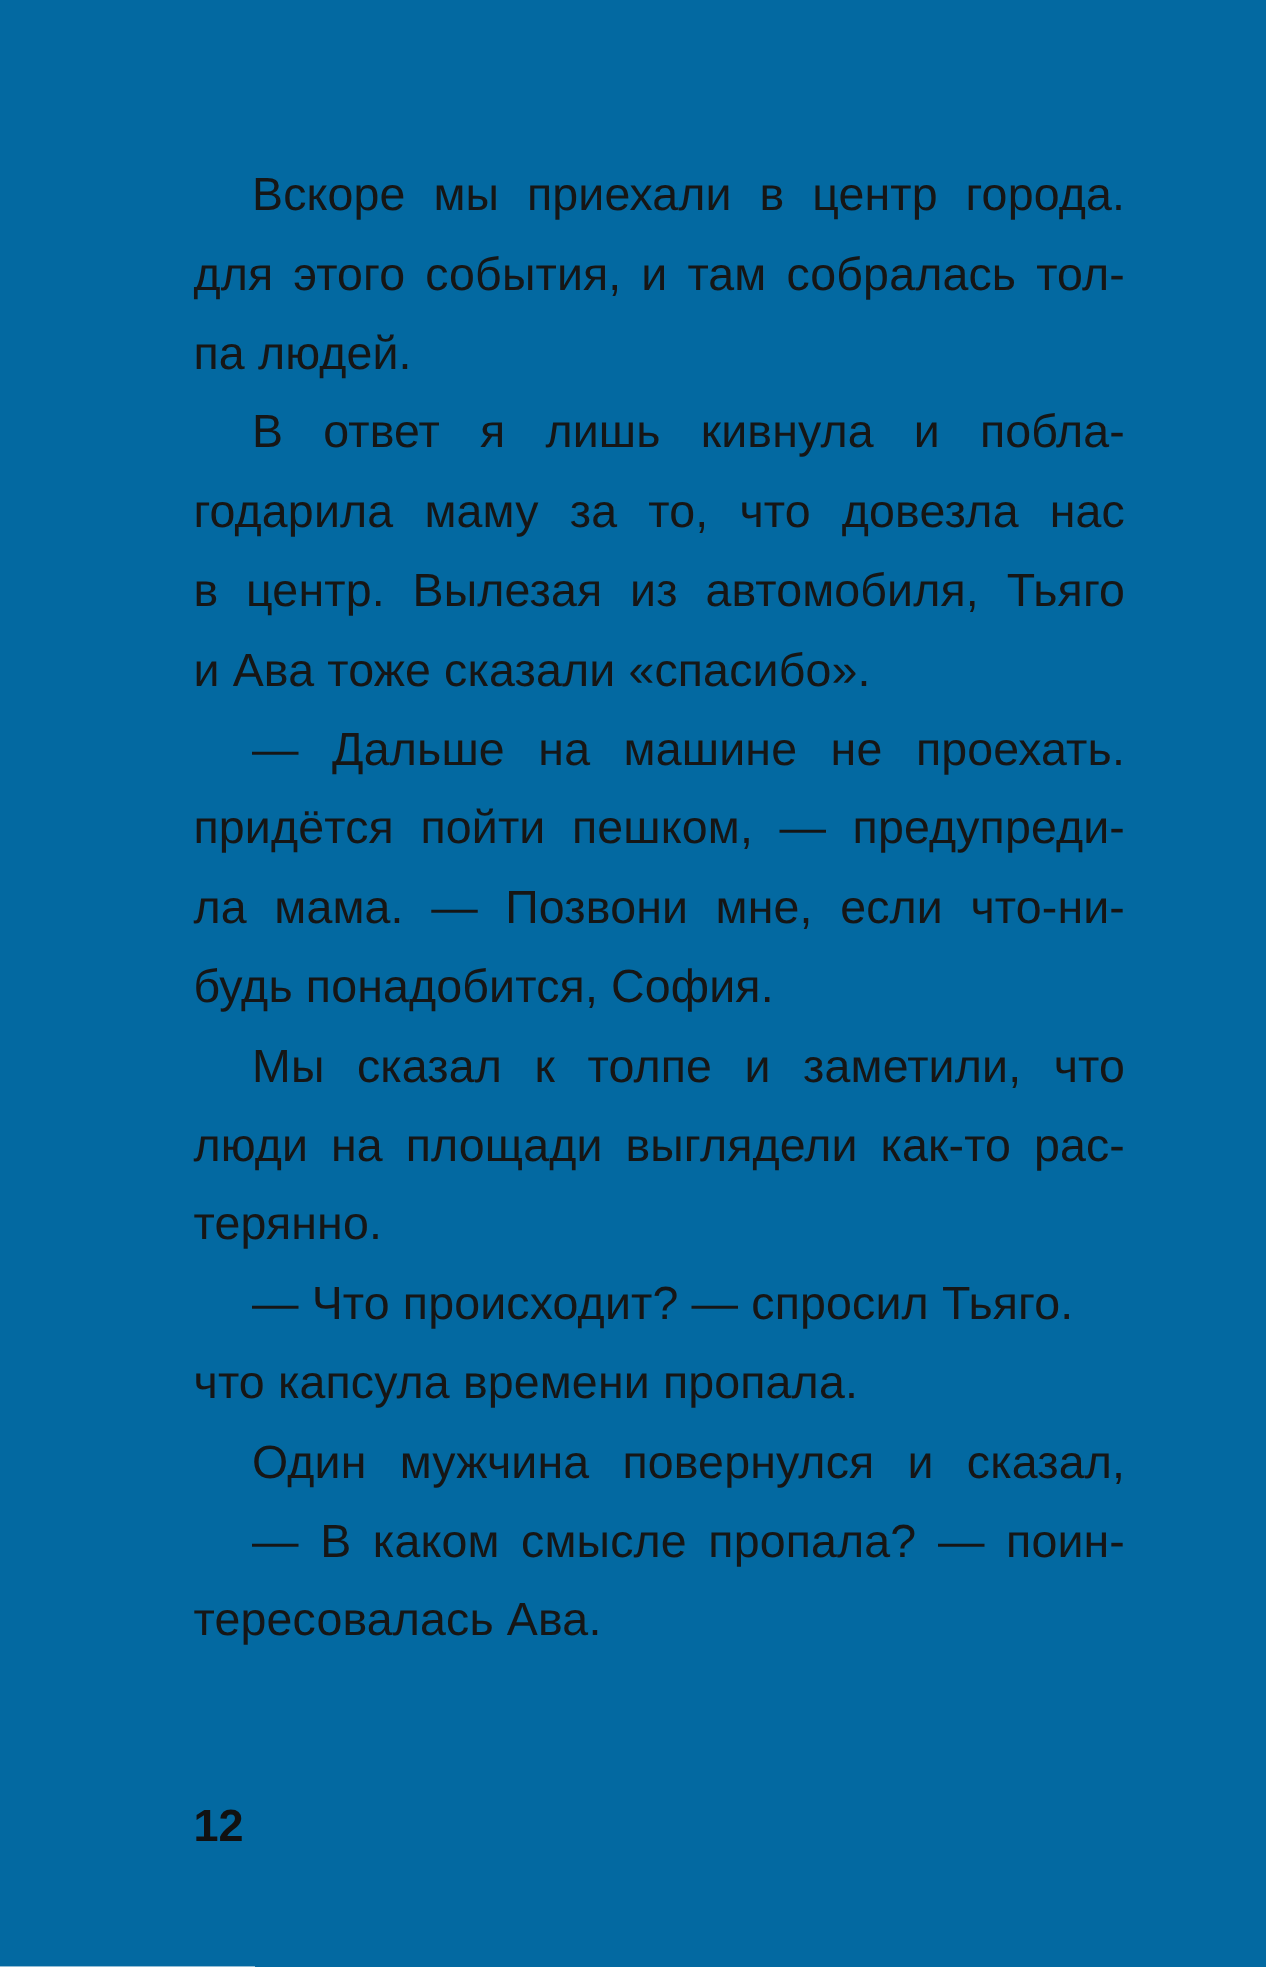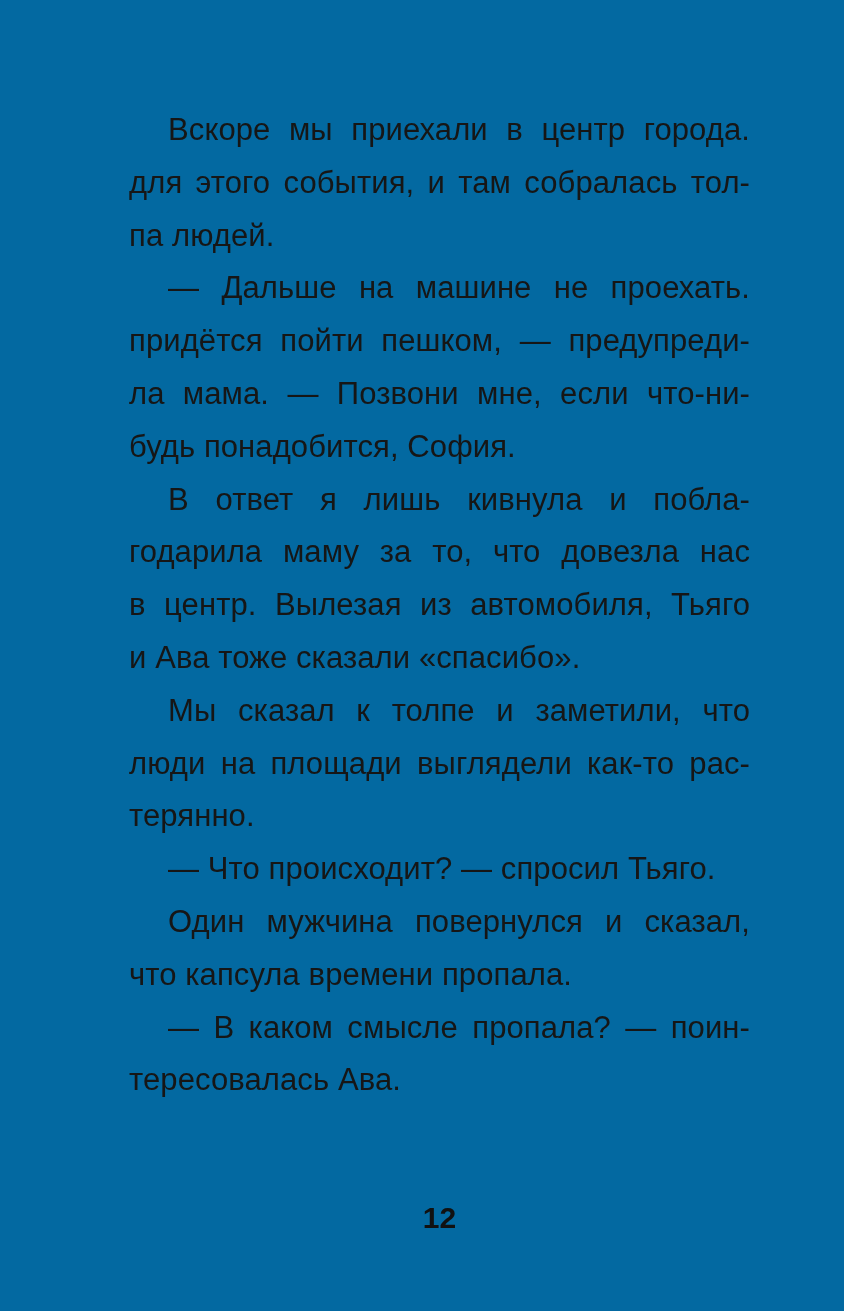--- a/index.html
+++ b/index.html
@@ -37,60 +37,60 @@
     text-align-last: left;
   }
   .line.first {
     padding-left: 39px;
   }
   .page-number {
     position: absolute;
     left: 129px;
     top: 1200px;
     width: 621px;
-    text-align: center;
+    text-align: left;
     font-size: 30px;
     line-height: 36px;
     font-weight: bold;
     color: #111111;
   }
 </style>
 </head>
 <body>
 
 <div class="page">
   <main class="text-block">
       <div class="para">
         <div class="line first">Вскоре мы приехали в центр города.</div>
         <div class="line">для этого события, и там собралась тол-</div>
         <div class="line lastline">па людей.</div>
       </div>
       <div class="para">
+        <div class="line first">В ответ я лишь кивнула и побла-</div>
+        <div class="line">годарила маму за то, что довезла нас</div>
+        <div class="line">в центр. Вылезая из автомобиля, Тьяго</div>
+        <div class="line lastline">и Ава тоже сказали «спасибо».</div>
+      </div>
+      <div class="para">
         <div class="line first">— Дальше на машине не проехать.</div>
         <div class="line">придётся пойти пешком, — предупреди-</div>
         <div class="line">ла мама. — Позвони мне, если что-ни-</div>
         <div class="line lastline">будь понадобится, София.</div>
-      </div>
-      <div class="para">
-        <div class="line first">В ответ я лишь кивнула и побла-</div>
-        <div class="line">годарила маму за то, что довезла нас</div>
-        <div class="line">в центр. Вылезая из автомобиля, Тьяго</div>
-        <div class="line lastline">и Ава тоже сказали «спасибо».</div>
       </div>
       <div class="para">
         <div class="line first">Мы сказал к толпе и заметили, что</div>
         <div class="line">люди на площади выглядели как-то рас-</div>
         <div class="line lastline">терянно.</div>
       </div>
       <div class="para">
         <div class="line first lastline">— Что происходит? — спросил Тьяго.</div>
       </div>
       <div class="para">
+        <div class="line lastline">что капсула времени пропала.</div>
         <div class="line first">Один мужчина повернулся и сказал,</div>
-        <div class="line lastline">что капсула времени пропала.</div>
       </div>
       <div class="para">
         <div class="line first">— В каком смысле пропала? — поин-</div>
         <div class="line lastline">тересовалась Ава.</div>
       </div>
     </main>
   <div class="page-number">12</div>
 </div>
 
 </body></html>

